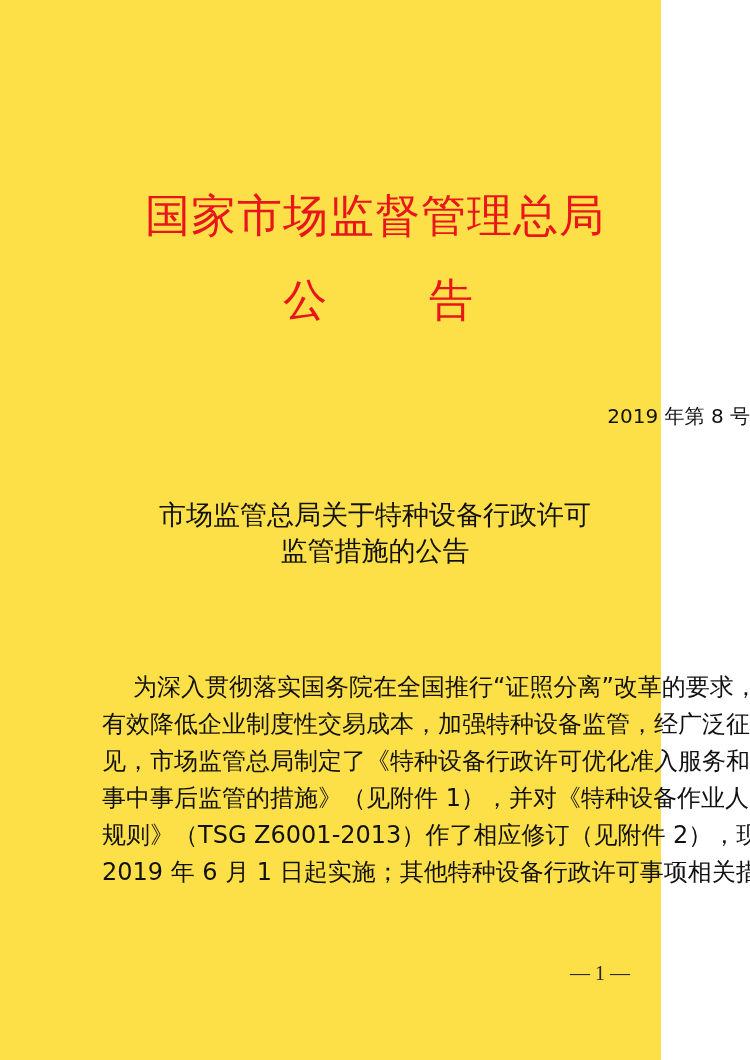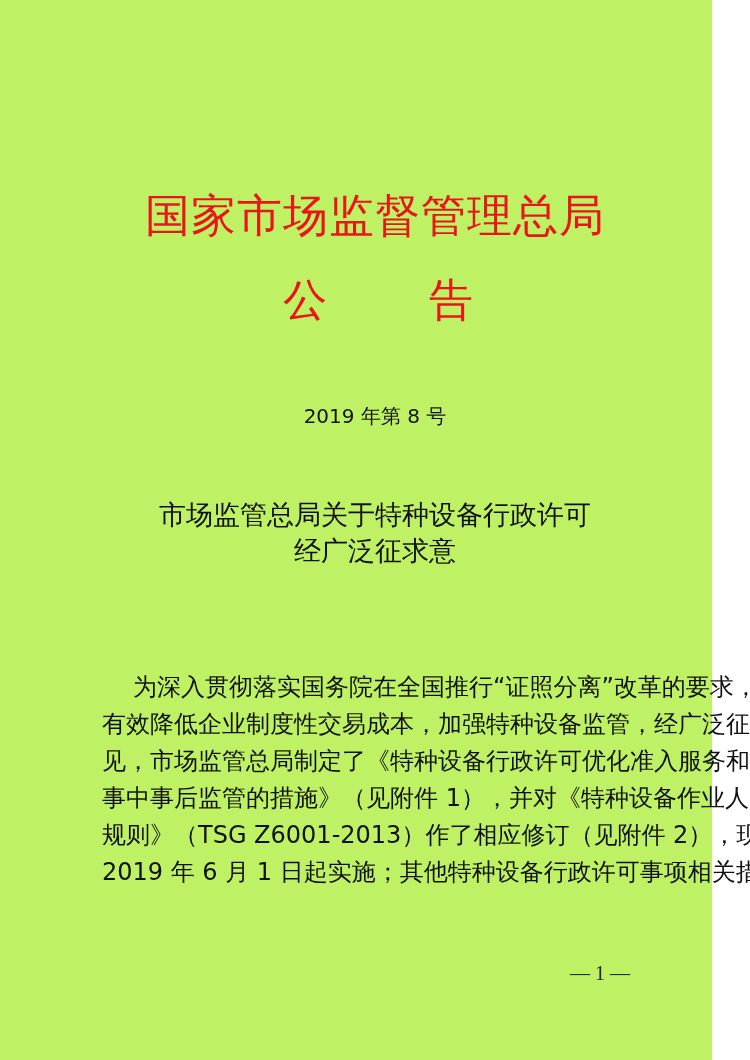--- a/index.html
+++ b/index.html
@@ -1,29 +1,29 @@
 <!DOCTYPE html>
 <html><head>
   <meta charset="utf-8">
   <style>
     html, body { margin: 0; padding: 0; background: #ffffff; }
     body { width: 750px; height: 1060px; position: relative; overflow: hidden; }
-    .page { position: absolute; left: 0; top: 0; width: 712px; height: 1060px; background: #bef264; }
+    .page { position: absolute; left: 0; top: 0; width: 661px; height: 1060px; background: #fde047; }
     .agency {
       position: absolute; left: 0; width: 750px; top: 186px; text-align: center;
       color: #e8161b; font-family: "DejaVu Sans", sans-serif; font-size: 45px; line-height: 60px;
       letter-spacing: 1px;
     }
     .notice-label {
       position: absolute; left: 283px; top: 272px; width: 190px; height: 56px;
       display: flex; justify-content: space-between;
       color: #e8161b; font-family: "DejaVu Sans", sans-serif; font-size: 44px; line-height: 56px;
     }
     .doc-no {
-      position: absolute; left: 0; width: 750px; top: 402px; text-align: center;
+      position: absolute; left: 0; width: 750px; top: 402px; text-align: right;
       color: #111; font-family: "DejaVu Sans", sans-serif; font-size: 20px; line-height: 28px;
     }
     .doc-title {
       position: absolute; left: 0; width: 750px; top: 497px; text-align: center;
       color: #111; font-family: "DejaVu Sans", sans-serif; font-size: 27px; line-height: 36px;
     }
     .doc-title div { white-space: nowrap; }
     .body {
       position: absolute; left: 102px; top: 669px; width: 552px;
       color: #111; font-family: "DejaVu Sans", sans-serif; font-size: 24px; line-height: 37px;
@@ -45,21 +45,21 @@
 
   <div class="notice-label">
     <span>公</span>
     <span>告</span>
   </div>
 
   <div class="doc-no">2019 年第 8 号</div>
 
   <div class="doc-title">
     <div>市场监管总局关于特种设备行政许可</div>
-    <div>经广泛征求意</div>
+    <div>监管措施的公告</div>
   </div>
 
   <div class="body">
     <div class="line indent">为深入贯彻落实国务院在全国推行“证照分离”改革的要求，</div>
     <div class="line">有效降低企业制度性交易成本，加强特种设备监管，经广泛征求意</div>
     <div class="line">见，市场监管总局制定了《特种设备行政许可优化准入服务和加强</div>
     <div class="line">事中事后监管的措施》（见附件 1），并对《特种设备作业人员考核</div>
     <div class="line">规则》（TSG Z6001-2013）作了相应修订（见附件 2），现予公告。</div>
     <div class="line">2019 年 6 月 1 日起实施；其他特种设备行政许可事项相关措施，</div>
   </div>

